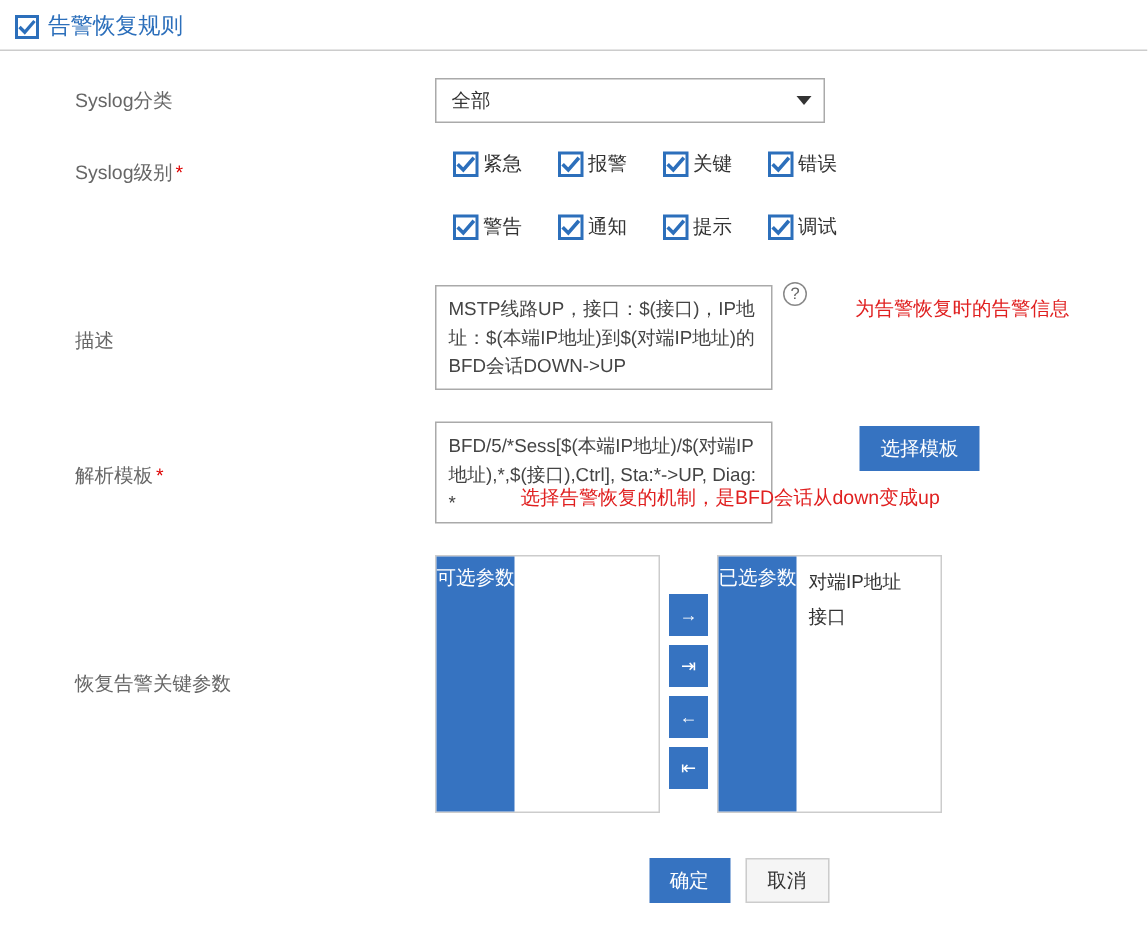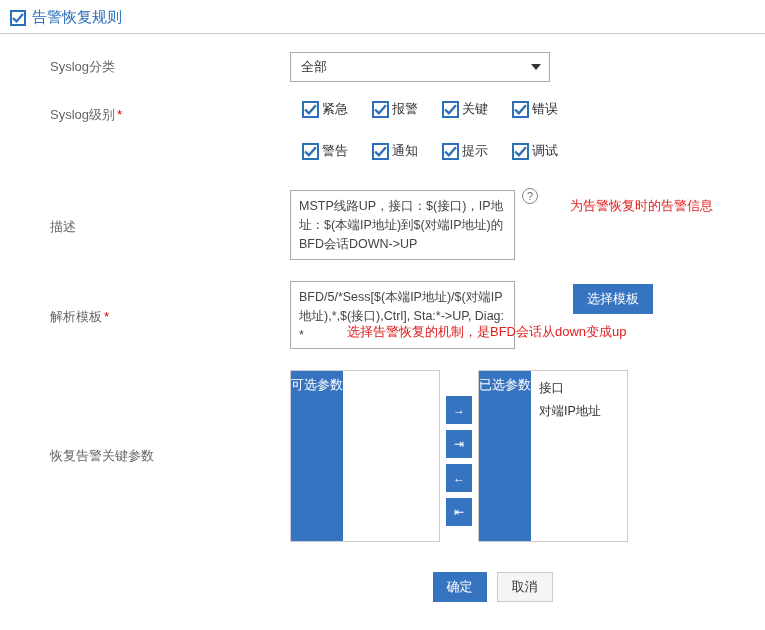--- a/index.html
+++ b/index.html
@@ -328,22 +328,22 @@
         </div>
         <div class="transfer-btns">
           <button class="tbtn">→</button>
           <button class="tbtn">⇥</button>
           <button class="tbtn">←</button>
           <button class="tbtn">⇤</button>
         </div>
         <div class="panel">
           <div class="panel-head">已选参数</div>
           <div class="panel-body" id="selected-list">
+              <div class="panel-item">对端IP地址</div>
               <div class="panel-item">接口</div>
-              <div class="panel-item">对端IP地址</div>
             </div>
         </div>
       </div>
     </div>
   </div>
 
 </div>
 
 <div class="footer-btns">
   <button class="btn">确定</button>

